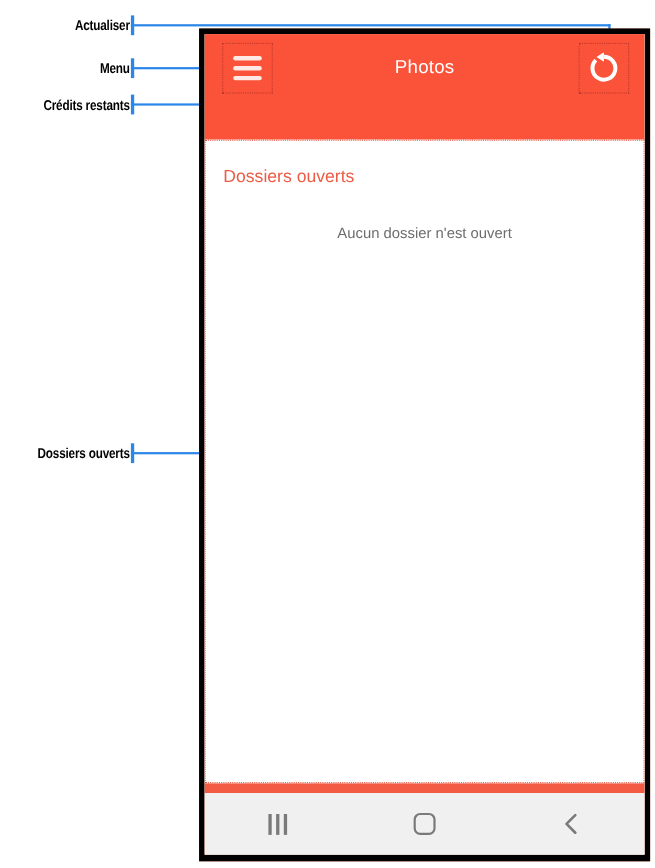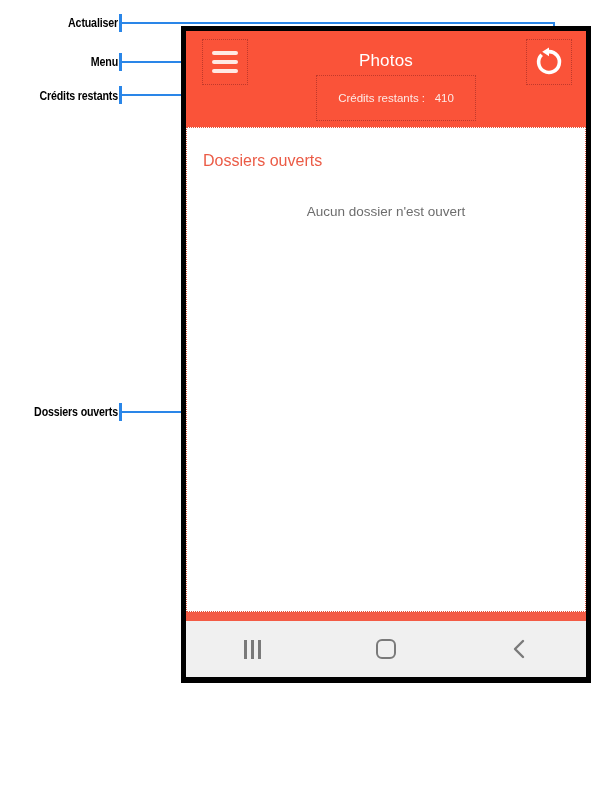--- a/index.html
+++ b/index.html
@@ -43,21 +43,21 @@
     width: 3px;
     background: #2a86e8;
   }
 
   
   #phone {
     position: absolute;
     left: 181px;
     top: 26px;
     width: 410px;
-    height: 657px;
+    height: 757px;
     background: #c2410c;
     box-sizing: border-box;
     border-left: 5px solid #000000;
     border-right: 5px solid #000000;
     border-top: 5px solid #000000;
     border-bottom: 6px solid #000000;
   }
   #screen {
     position: relative;
     width: 100%;
@@ -227,23 +227,20 @@
     <div id="appbar">
 
       <div id="menu-btn">
         <span class="ham-bar"></span>
         <span class="ham-bar"></span>
         <span class="ham-bar"></span>
       </div>
 
       <div id="app-title">Photos</div>
 
-      <div id="credits-box">
-        <span id="credits-text">Crédits restants :   410</span>
-      </div>
 
       <div id="refresh-btn">
         <svg width="30" height="30" viewBox="0 0 30 30">
           <path d="M15 4.6 A10.4 10.4 0 1 1 7.65 7.65" fill="none" stroke="#ffffff" stroke-width="3.6" stroke-linecap="butt"></path>
           <polygon points="15,0.4 15,9.2 8.2,4.8" fill="#ffffff"></polygon>
         </svg>
       </div>
     </div>
 
     <div id="content">

